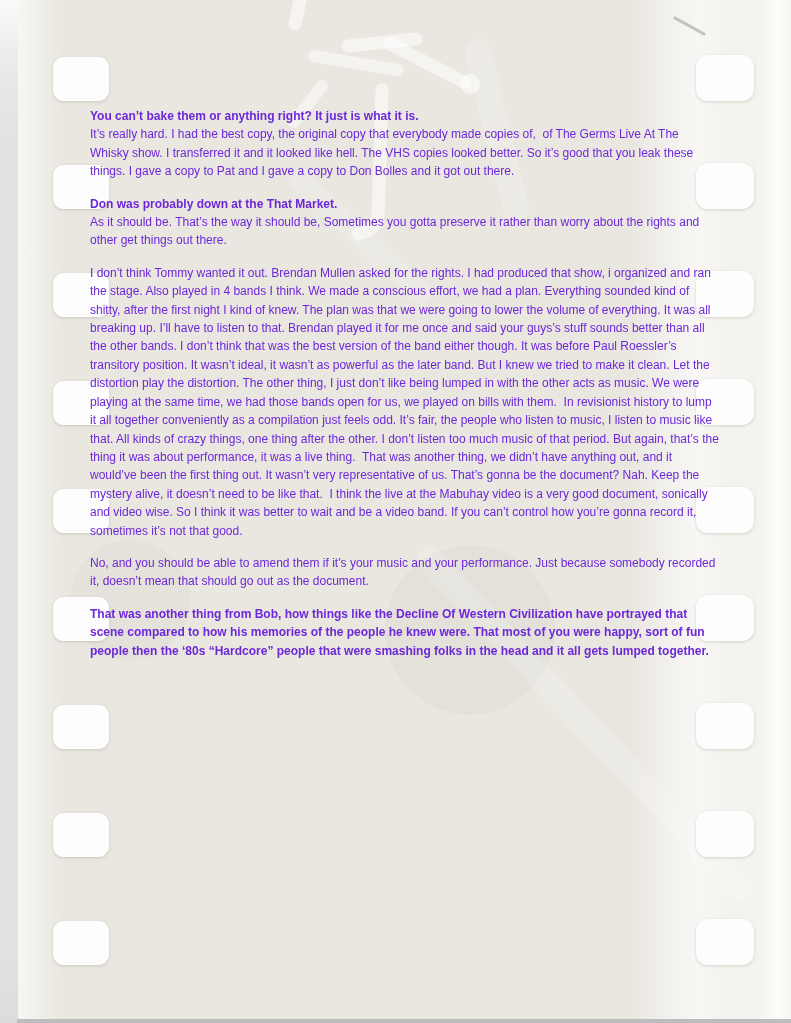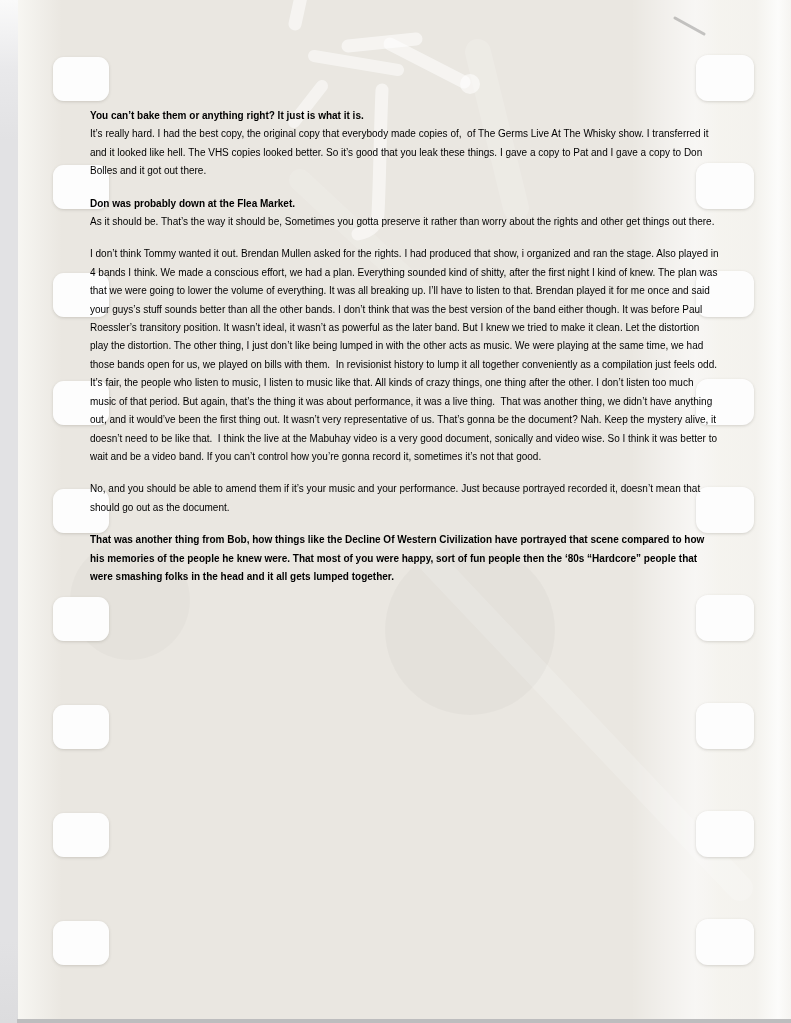--- a/index.html
+++ b/index.html
@@ -43,22 +43,22 @@
   .sprocket-col { position:absolute; top:0; height:100%; }
   .sprocket-col.left  { left:53px;  width:56px; }
   .sprocket-col.right { left:696px; width:58px; }
   .hole {
     position:absolute; left:0;
     background:#fdfdfd;
     box-shadow:0 1px 3px rgba(130,125,115,0.30), inset 0 0 2px rgba(255,255,255,0.9);
   }
   .content {
     position:absolute; left:90px; top:107px; width:630px;
-    color:#000000;
-    font-size:10px; line-height:18.4px;
+    color:#6d28d9;
+    font-size:12px; line-height:18.4px;
   }
   .para { margin:0 0 14px 0; }
   .q, .a { margin:0; white-space:pre-wrap; }
   .q { font-weight:bold; }
 </style>
 </head>
 <body>
 
 <div class="page">
 
@@ -110,30 +110,30 @@
   <div class="bottom-line"></div>
 
   <div class="content">
 
     <div class="para">
       <p class="q">You can’t bake them or anything right? It just is what it is.</p>
       <p class="a">It’s really hard. I had the best copy, the original copy that everybody made copies of,  of The Germs Live At The Whisky show. I transferred it and it looked like hell. The VHS copies looked better. So it’s good that you leak these things. I gave a copy to Pat and I gave a copy to Don Bolles and it got out there.</p>
     </div>
 
     <div class="para">
-      <p class="q">Don was probably down at the Flea Market.</p>
+      <p class="q">Don was probably down at the That Market.</p>
       <p class="a">As it should be. That’s the way it should be, Sometimes you gotta preserve it rather than worry about the rights and other get things out there.</p>
     </div>
 
     <div class="para">
       <p class="a">I don’t think Tommy wanted it out. Brendan Mullen asked for the rights. I had produced that show, i organized and ran the stage. Also played in 4 bands I think. We made a conscious effort, we had a plan. Everything sounded kind of shitty, after the first night I kind of knew. The plan was that we were going to lower the volume of everything. It was all breaking up. I’ll have to listen to that. Brendan played it for me once and said your guys’s stuff sounds better than all the other bands. I don’t think that was the best version of the band either though. It was before Paul Roessler’s transitory position. It wasn’t ideal, it wasn’t as powerful as the later band. But I knew we tried to make it clean. Let the distortion play the distortion. The other thing, I just don’t like being lumped in with the other acts as music. We were playing at the same time, we had those bands open for us, we played on bills with them.  In revisionist history to lump it all together conveniently as a compilation just feels odd. It’s fair, the people who listen to music, I listen to music like that. All kinds of crazy things, one thing after the other. I don’t listen too much music of that period. But again, that’s the thing it was about performance, it was a live thing.  That was another thing, we didn’t have anything out, and it would’ve been the first thing out. It wasn’t very representative of us. That’s gonna be the document? Nah. Keep the mystery alive, it doesn’t need to be like that.  I think the live at the Mabuhay video is a very good document, sonically and video wise. So I think it was better to wait and be a video band. If you can’t control how you’re gonna record it, sometimes it’s not that good.</p>
     </div>
 
     <div class="para">
-      <p class="a">No, and you should be able to amend them if it’s your music and your performance. Just because portrayed recorded it, doesn’t mean that should go out as the document.</p>
+      <p class="a">No, and you should be able to amend them if it’s your music and your performance. Just because somebody recorded it, doesn’t mean that should go out as the document.</p>
     </div>
 
     <div class="para">
       <p class="q">That was another thing from Bob, how things like the Decline Of Western Civilization have portrayed that scene compared to how his memories of the people he knew were. That most of you were happy, sort of fun people then the ‘80s “Hardcore” people that were smashing folks in the head and it all gets lumped together.</p>
     </div>
 
   </div>
 </div>
 
 </body></html>

